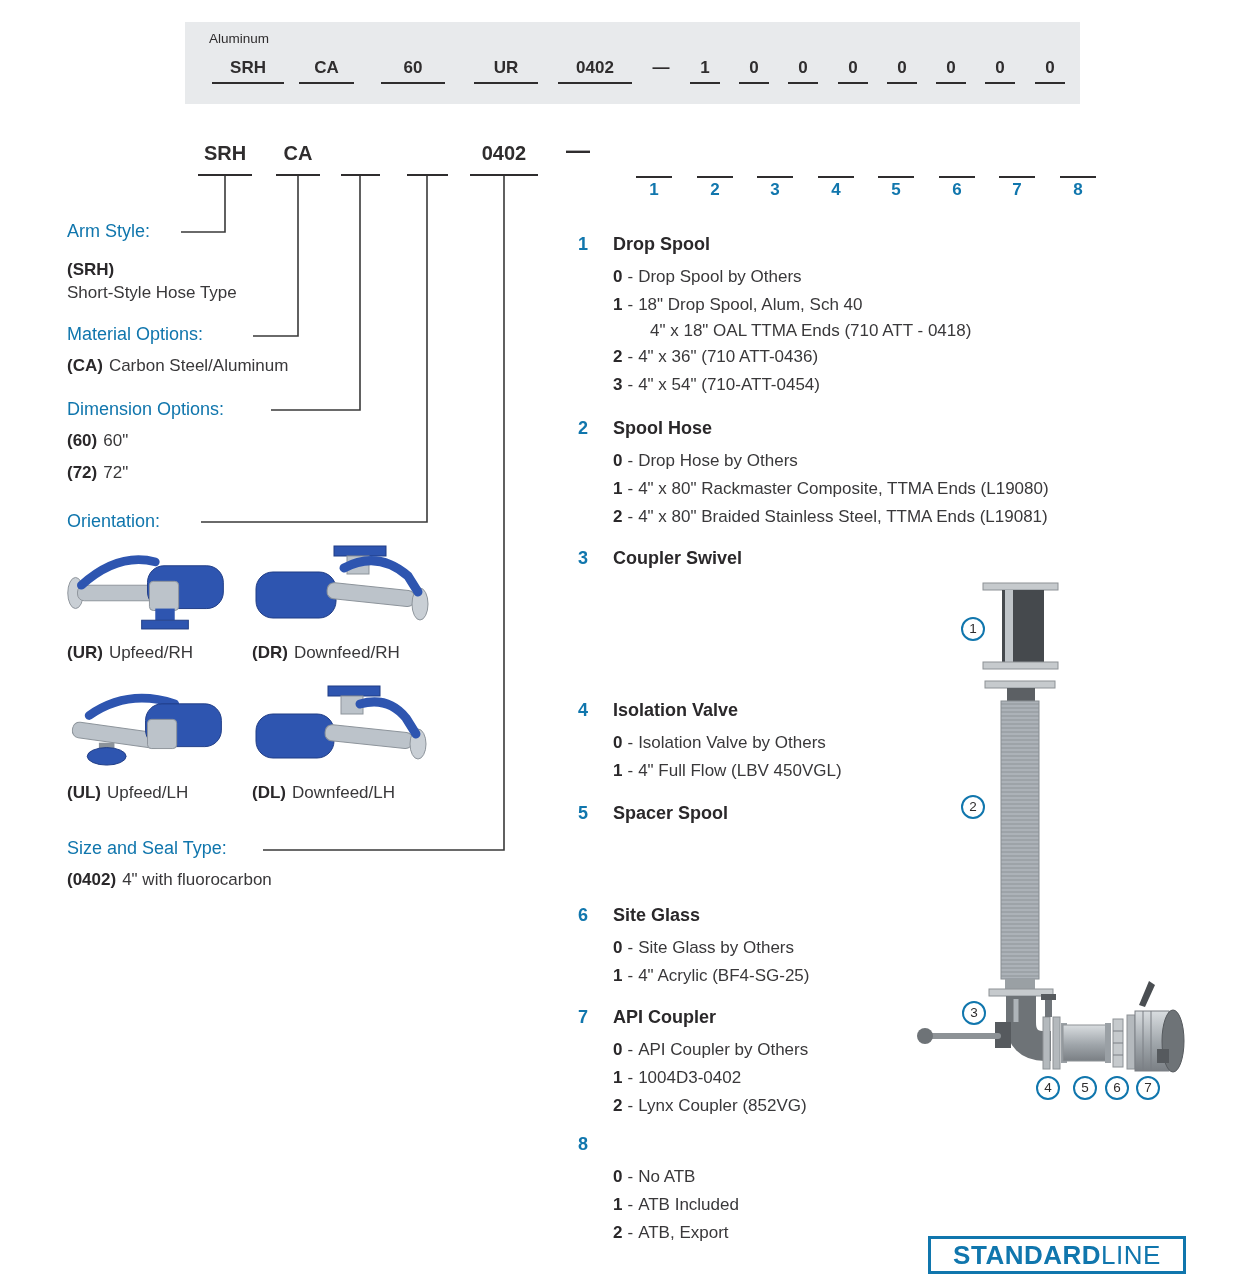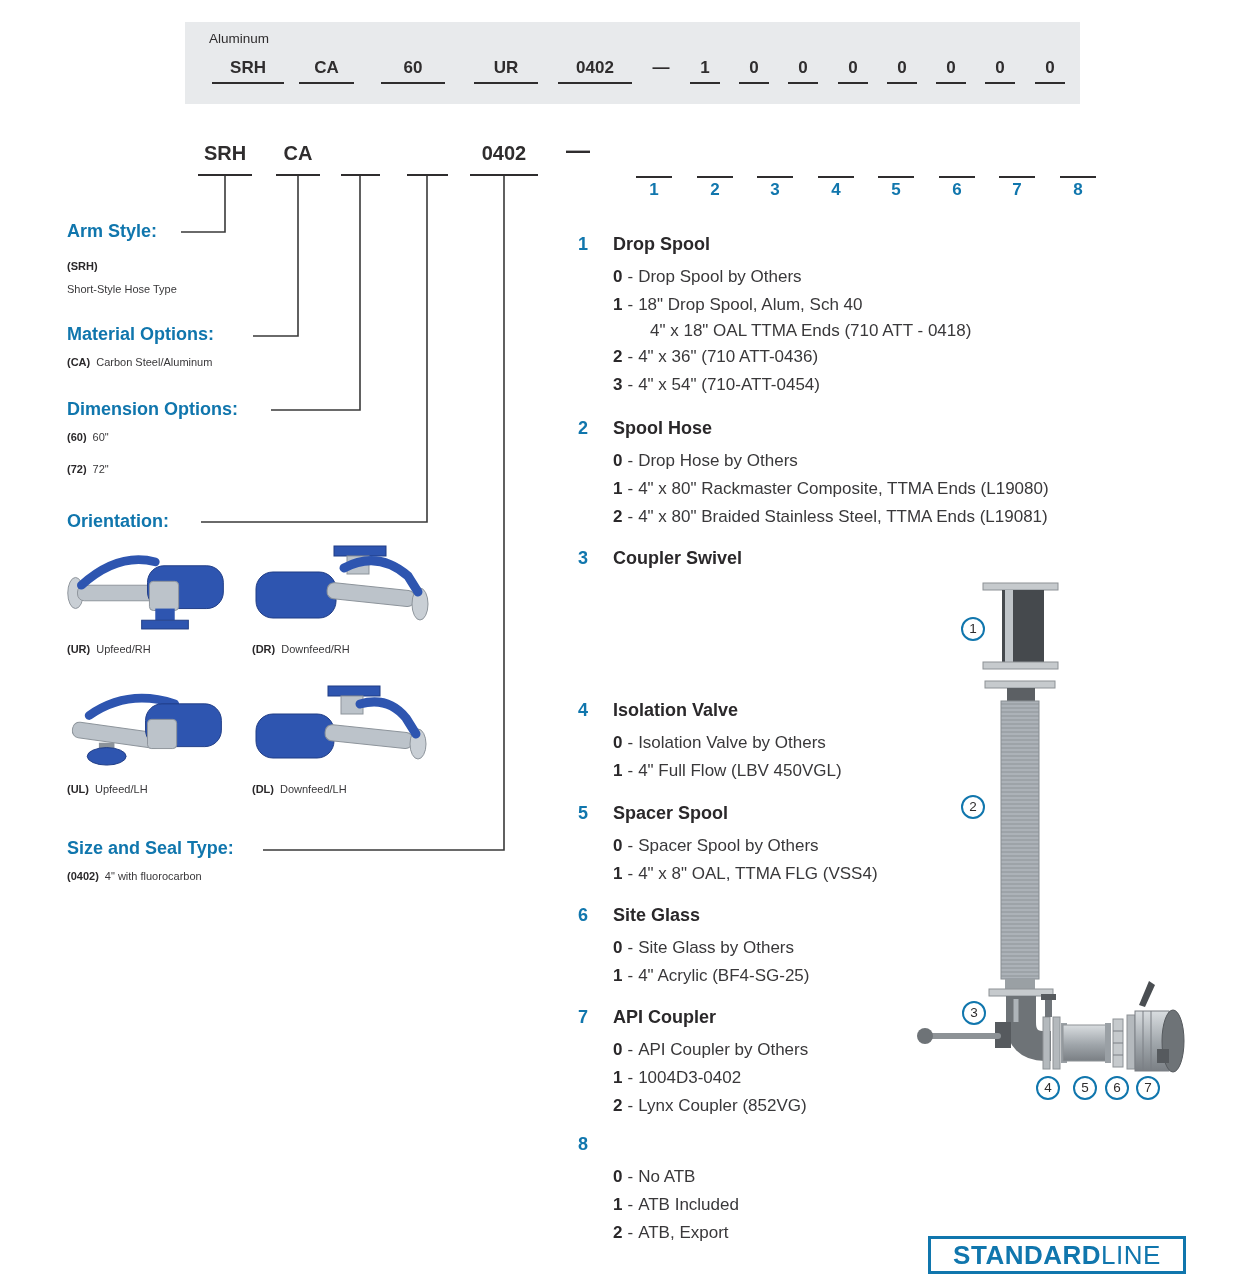--- a/index.html
+++ b/index.html
@@ -17,22 +17,22 @@
   .ecode.nol{border-bottom:none}
 
   
   .seg{top:142px;height:32px;text-align:center;font-weight:700;font-size:20px;
        border-bottom:2px solid #2f2d2e;white-space:nowrap}
   .bigdash{top:136px;font-weight:700;font-size:24px}
   .dslot{top:158px;height:18px;border-bottom:2px solid #2f2d2e}
   .dnum{top:180px;text-align:center;font-weight:700;font-size:17px;color:#1076ad}
 
   
-  .lhead{font-size:18px;font-weight:700;color:#1076ad;white-space:nowrap}
-  .ltext{font-size:11px;white-space:nowrap;color:#39383a}
+  .lhead{font-size:18px;font-weight:400;color:#1076ad;white-space:nowrap}
+  .ltext{font-size:17px;white-space:nowrap;color:#39383a}
   .lcode{font-weight:700;color:#2a282a;padding-right:6px}
 
   
   .section{left:578px;width:650px}
   .sec-head{display:flex;line-height:25px}
   .sec-num{width:35px;font-weight:700;font-size:18px;color:#1076ad}
   .sec-title{font-weight:700;font-size:18px;color:#2a282a;white-space:nowrap}
   .opts{margin-left:35px;margin-top:6px}
   .opt{font-size:17px;line-height:28px;white-space:nowrap;color:#39383a}
   .oc{font-weight:700;color:#2a282a}
@@ -202,24 +202,20 @@
     <div class="opt"><span class="oc">0</span><span class="os">-</span><span>Isolation Valve by Others</span></div>
     <div class="opt"><span class="oc">1</span><span class="os">-</span><span>4" Full Flow (LBV 450VGL)</span></div>
   </div>
 </div>
 
 <div class="abs section" style="top:801px">
   <div class="sec-head">
       <span class="sec-num">5</span>
       <span class="sec-title">Spacer Spool</span>
     </div>
-  <div class="opts">
-    <div class="opt"><span class="oc">0</span><span class="os">-</span><span>Spacer Spool by Others</span></div>
-    <div class="opt"><span class="oc">1</span><span class="os">-</span><span>4" x 8" OAL, TTMA FLG (VSS4)</span></div>
-  </div>
 </div>
 
 <div class="abs section" style="top:903px">
   <div class="sec-head">
       <span class="sec-num">6</span>
       <span class="sec-title">Site Glass</span>
     </div>
   <div class="opts">
     <div class="opt"><span class="oc">0</span><span class="os">-</span><span>Site Glass by Others</span></div>
     <div class="opt"><span class="oc">1</span><span class="os">-</span><span>4" Acrylic (BF4-SG-25)</span></div>

